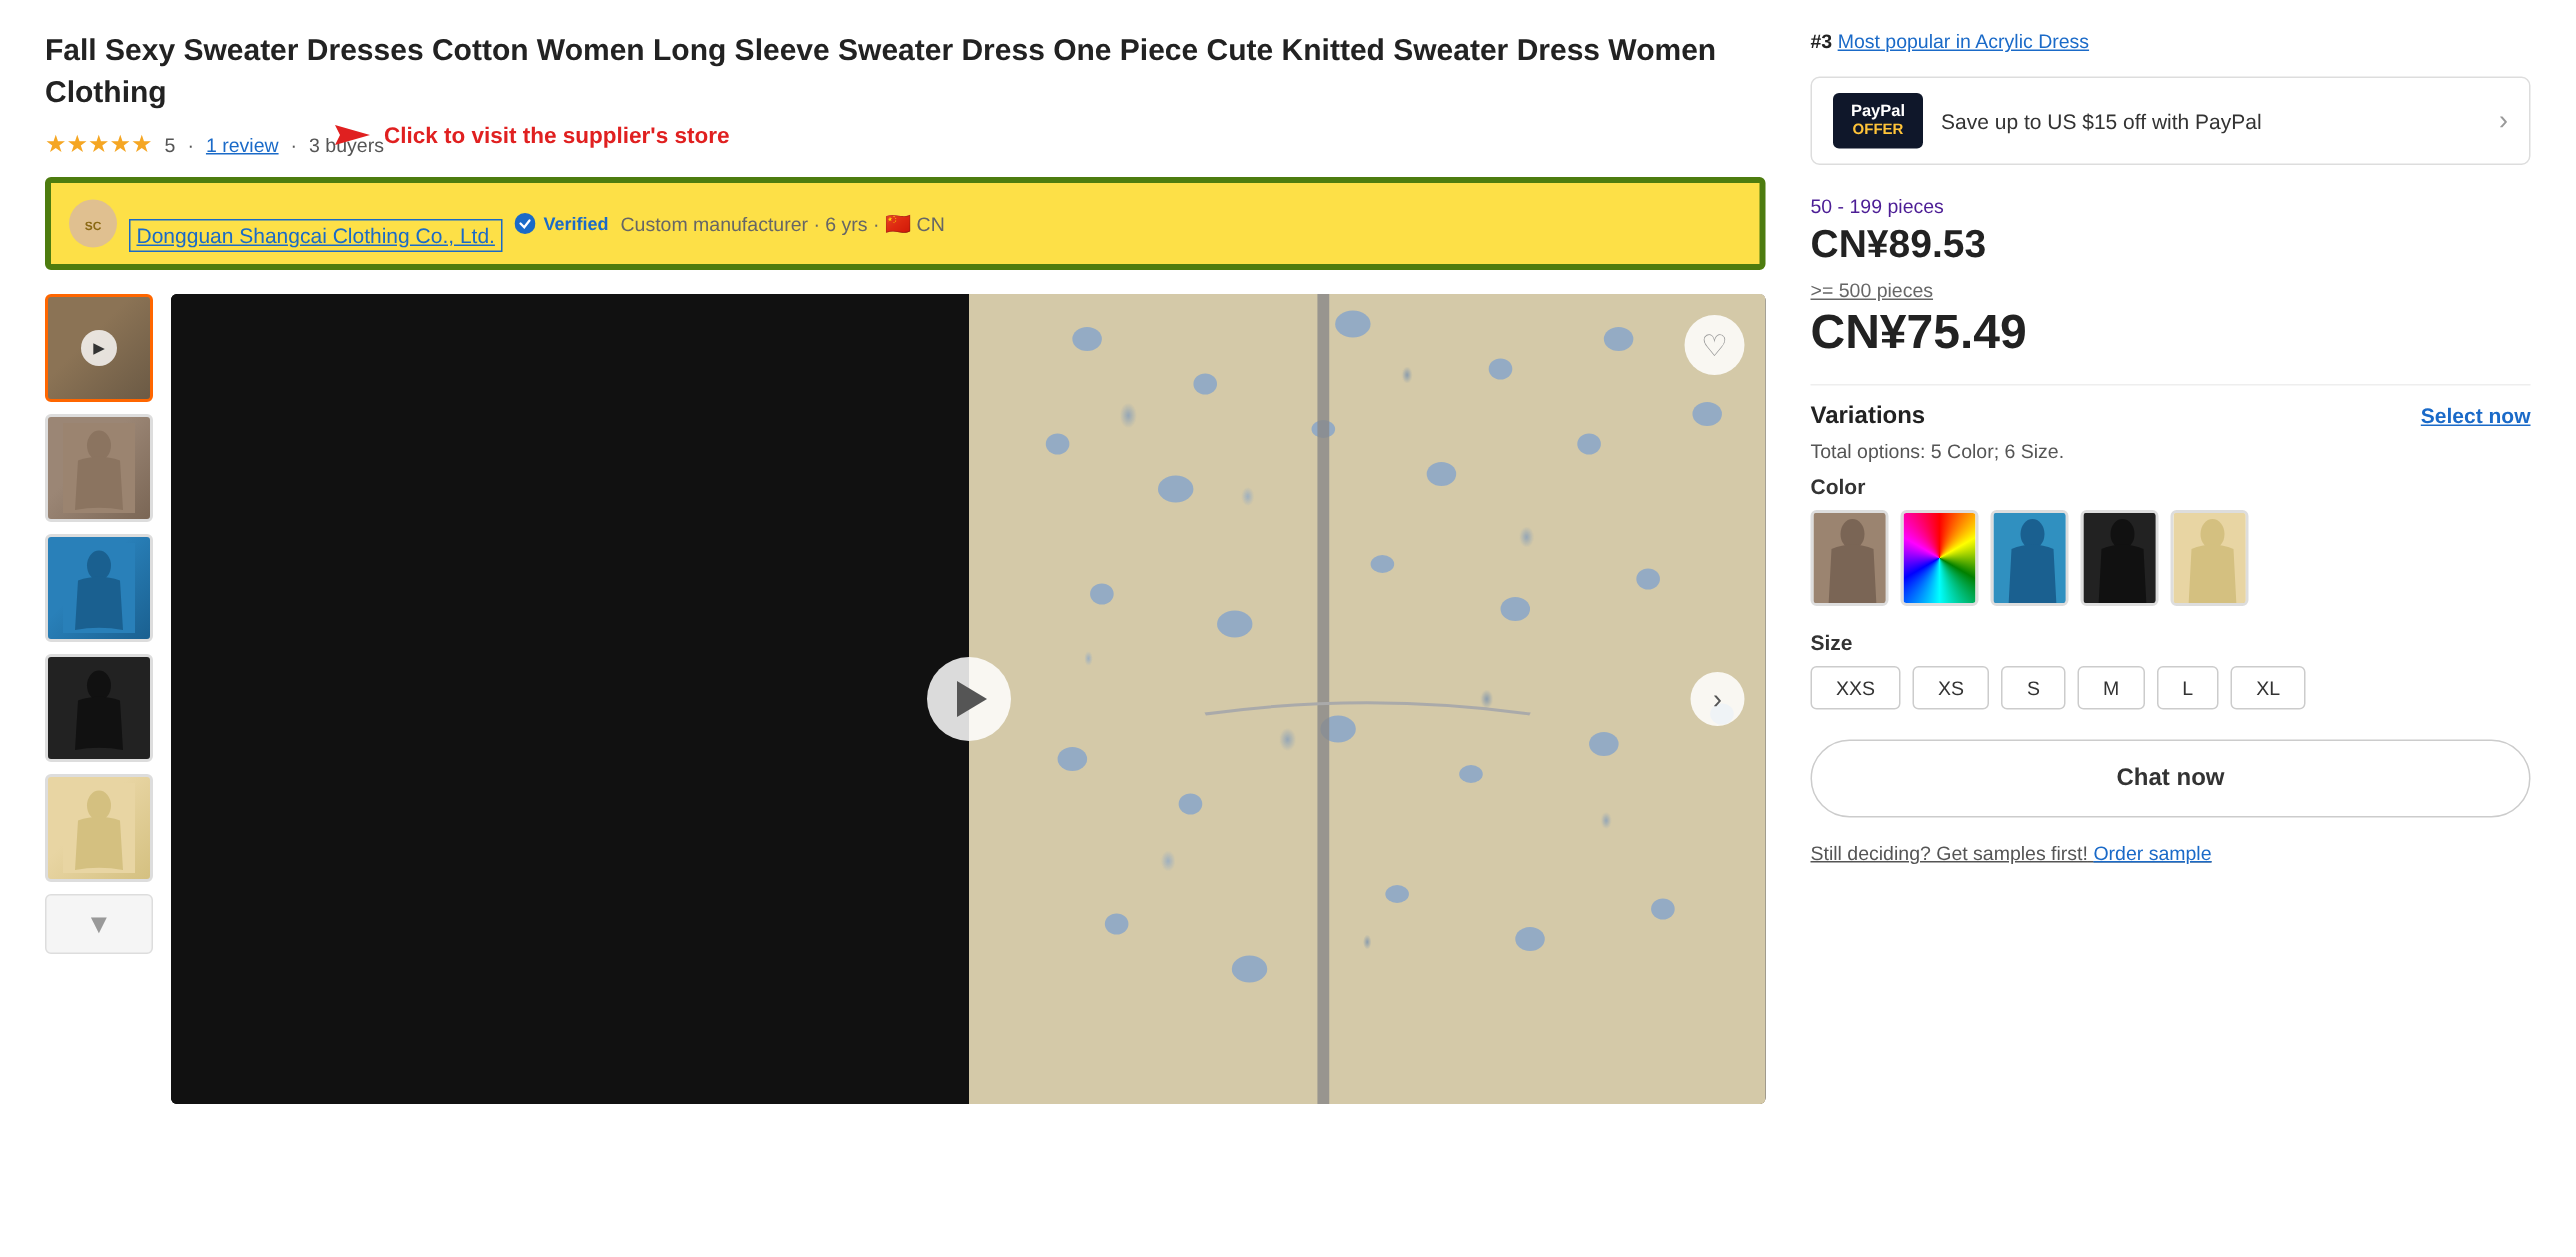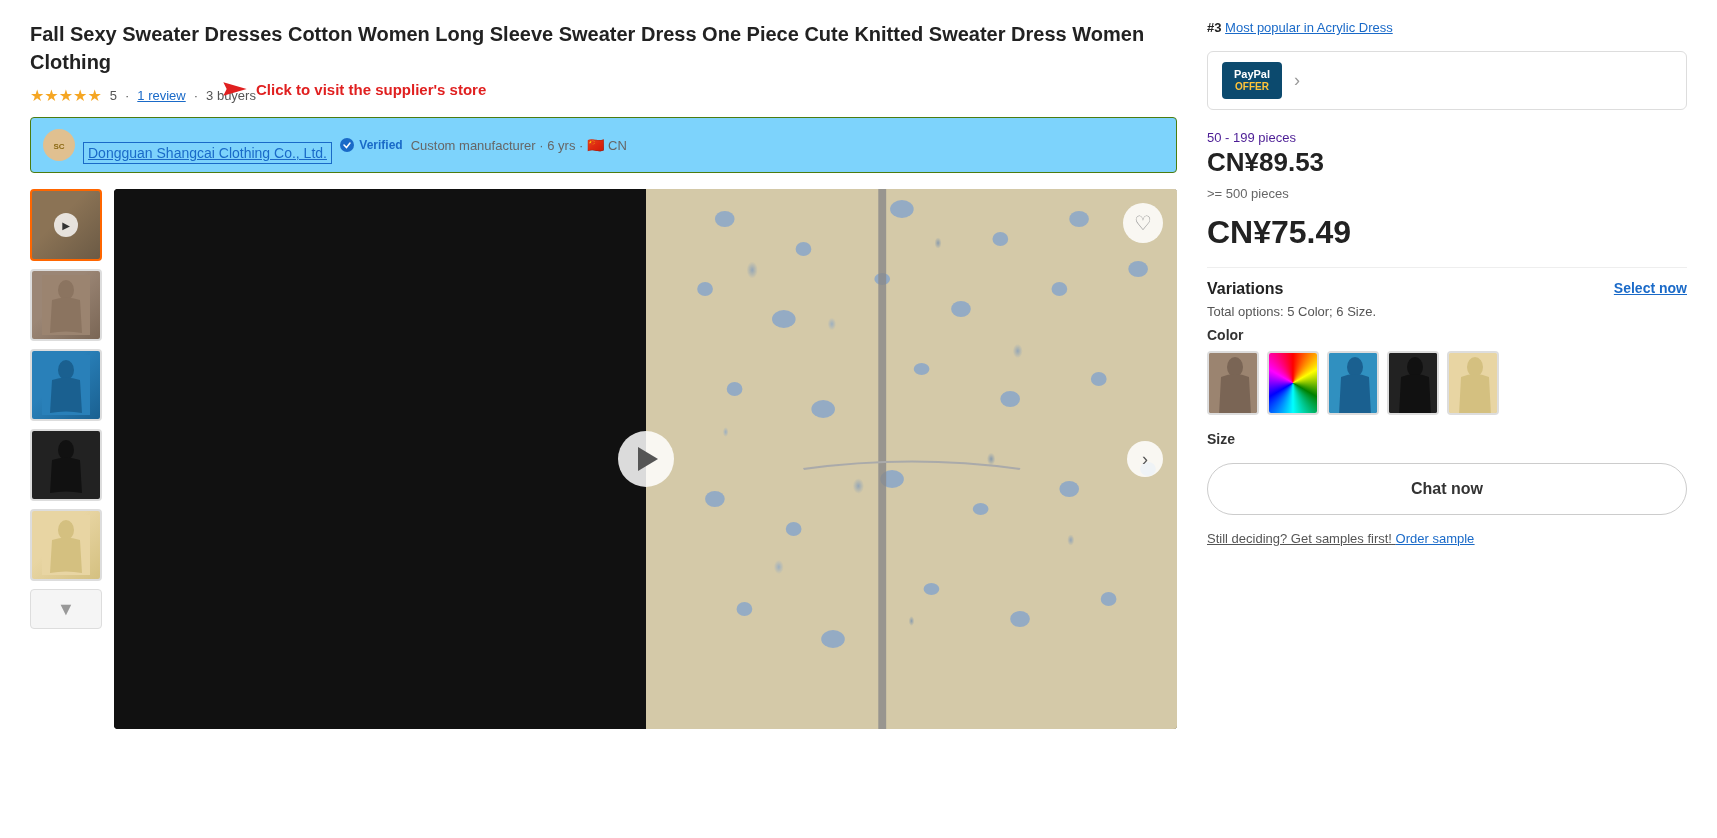--- a/index.html
+++ b/index.html
@@ -28,24 +28,24 @@
     }
     
     .stars { color: #f5a623; font-size: 16px; }
     
     .review-link { color: #1a6ac8; text-decoration: underline; cursor: pointer; }
     
     .supplier-banner {
       display: flex;
       align-items: center;
       gap: 8px;
-      border: 1px solid #4d7c0f;
+      border: 4px solid #4d7c0f;
       border-radius: 4px;
       padding: 8px 12px;
-      background: #7dd3fc;
+      background: #fde047;
       margin-bottom: 16px;
       position: relative;
     }
     
     .supplier-logo {
       width: 32px;
       height: 32px;
       border-radius: 50%;
       background: #e0c090;
       display: flex;
@@ -294,21 +294,21 @@
       align-items: center;
       gap: 12px;
       border: 1px solid #ddd;
       border-radius: 6px;
       padding: 10px 14px;
       margin-bottom: 20px;
       cursor: pointer;
     }
     
     .paypal-logo {
-      background: #0c4a6e;
+      background: #0f172a;
       color: #fff;
       font-size: 11px;
       font-weight: 700;
       padding: 6px 10px;
       border-radius: 4px;
       line-height: 1.2;
       text-align: center;
       min-width: 60px;
     }
     
@@ -333,21 +333,21 @@
     .tier-range { font-size: 13px; color: #4c1d95; margin-bottom: 2px; }
     
     .tier-price { font-size: 26px; font-weight: 700; color: #222; }
     
     .tier-price-small { font-size: 22px; font-weight: 700; color: #222; }
     
     .price-tier-large {
       margin-top: 4px;
     }
     
-    .tier-range-large { font-size: 13px; color: #666; margin-bottom: 13px; }
+    .tier-range-large { font-size: 13px; color: #666; margin-bottom: 2px; text-decoration: underline; }
     
     .tier-price-large { font-size: 32px; font-weight: 700; color: #222; }
     
     
     .variations-section { margin-bottom: 16px; }
     
     .variations-header {
       display: flex;
       justify-content: space-between;
       align-items: flex-start;
@@ -618,20 +618,21 @@
     <div class="popular-tag">
       <strong>#3</strong>
       <a>Most popular in Acrylic Dress</a>
     </div>
 
     <div class="paypal-offer">
       <div class="paypal-logo">
         <div>PayPal</div>
         <div class="offer-text">OFFER</div>
       </div>
+      <span class="paypal-desc">Save up to US $15 off with PayPal</span>
       <span class="paypal-arrow">›</span>
     </div>
 
     <div class="pricing-section">
       <div class="price-tiers">
         <div class="price-tier">
           <div class="tier-range">50 - 199 pieces</div>
           <div class="tier-price">CN¥89.53</div>
         </div>
       </div>
@@ -687,20 +688,28 @@
             <svg width="52" height="64" viewBox="0 0 52 64">
               <rect width="52" height="64" fill="#e8d5a3"></rect>
               <ellipse cx="26" cy="14" rx="8" ry="10" fill="#d4c080"></ellipse>
               <path d="M12 24 Q26 18 40 24 L42 62 Q26 58 10 62 Z" fill="#d4c080"></path>
             </svg>
           </div>
         </div>
       </div>
 
       <div class="section-label">Size</div>
+      <div class="size-options">
+        <button class="size-btn">XXS</button>
+        <button class="size-btn">XS</button>
+        <button class="size-btn">S</button>
+        <button class="size-btn">M</button>
+        <button class="size-btn">L</button>
+        <button class="size-btn">XL</button>
+      </div>
     </div>
 
     <div class="action-buttons">
       <button class="chat-btn">Chat now</button>
     </div>
 
     <div class="still-deciding">
       <span>Still deciding? Get samples first!</span>
       <a>Order sample</a>
     </div>

